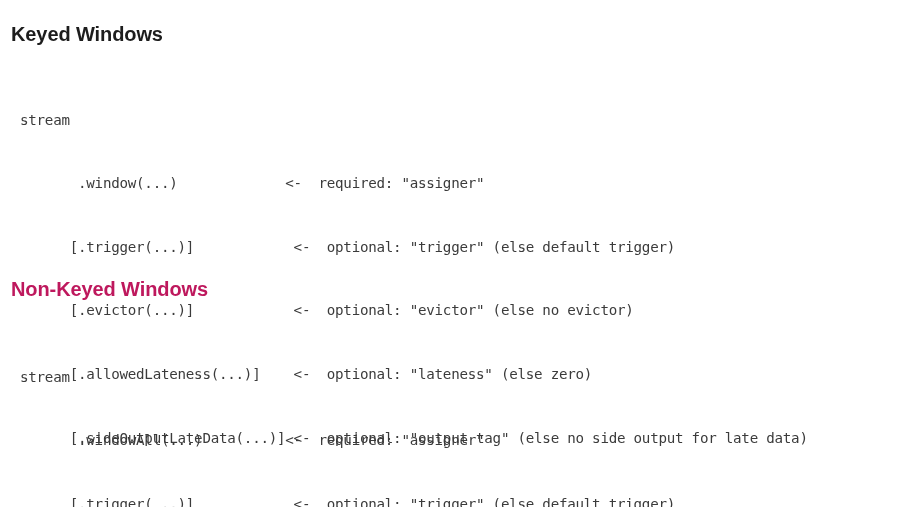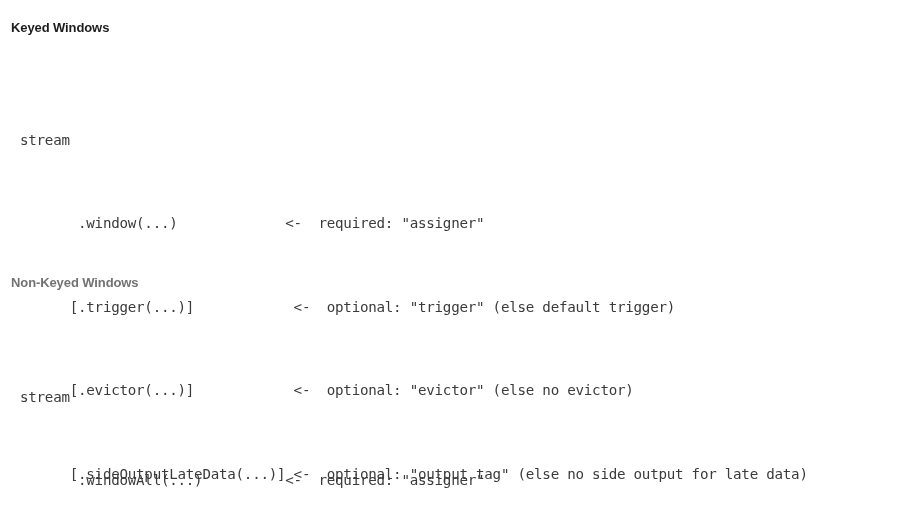--- a/index.html
+++ b/index.html
@@ -22,41 +22,40 @@
     height: 507px;
     box-sizing: border-box;
     padding: 0;
   }
 
   .section { position: relative; }
 
   .section-heading {
     font-family: "Liberation Sans", sans-serif;
     font-weight: bold;
-    font-size: 13px;
+    font-size: 20px;
     line-height: 18px;
     color: #1d1d1d;
     letter-spacing: -0.1px;
     white-space: pre;
   }
 
   .code-block {
     font-family: "DejaVu Sans Mono", "Liberation Mono", monospace;
     font-size: 14.2px;
     line-height: 21.2px;
     color: #3b3b3b;
     white-space: pre;
     letter-spacing: -0.25px;
   }
 
   .code-line {
     white-space: pre;
     display: block;
     height: 21.2px;
-    margin-top: 20px;
   }
 
   
   #section-keyed .section-heading { position: absolute; left: 11px; top: 8px; }
   #section-keyed .code-block      { position: absolute; left: 20px; top: 53px; }
 
   #section-nonkeyed .section-heading { position: absolute; left: 11px; top: 263px; }
   #section-nonkeyed .code-block      { position: absolute; left: 20px; top: 310px; }
 </style>
 </head>
@@ -65,29 +64,30 @@
 <div class="page">
 
   <section class="section" id="section-keyed">
     <h2 class="section-heading" style="color: rgb(29, 29, 29);">Keyed Windows</h2>
 
     <pre class="code-block" style="color: rgb(59, 59, 59);">      <code>
         <span class="code-line">stream</span>
         <span class="code-line">       .window(...)             &lt;-  required: "assigner"</span>
         <span class="code-line">      [.trigger(...)]            &lt;-  optional: "trigger" (else default trigger)</span>
         <span class="code-line">      [.evictor(...)]            &lt;-  optional: "evictor" (else no evictor)</span>
+        <span class="code-line">      [.allowedLateness(...)]    &lt;-  optional: "lateness" (else zero)</span>
         <span class="code-line">      [.sideOutputLateData(...)] &lt;-  optional: "output tag" (else no side output for late data)</span>
         
         
       </code>
     </pre>
   </section>
 
   <section class="section" id="section-nonkeyed">
-    <h2 class="section-heading" style="color: #737373;">Non-Keyed Windows</h2>
+    <h2 class="section-heading" style="color: #be185d;">Non-Keyed Windows</h2>
 
     <pre class="code-block" style="color: rgb(59, 59, 59);">      <code>
         <span class="code-line">stream</span>
         <span class="code-line">       .windowAll(...)          &lt;-  required: "assigner"</span>
         <span class="code-line">      [.trigger(...)]            &lt;-  optional: "trigger" (else default trigger)</span>
         
         
         
         
         

